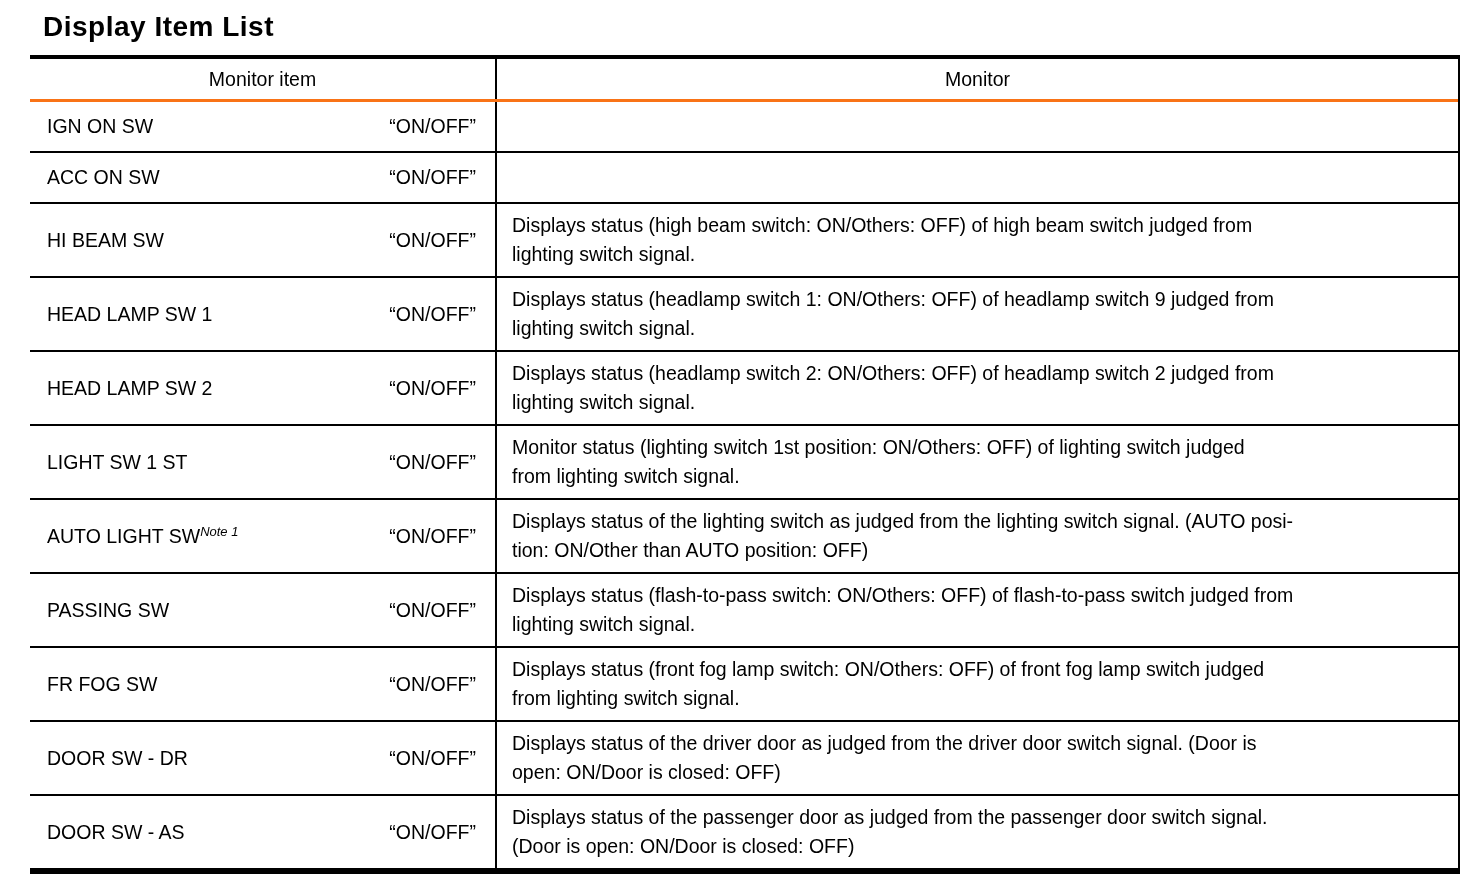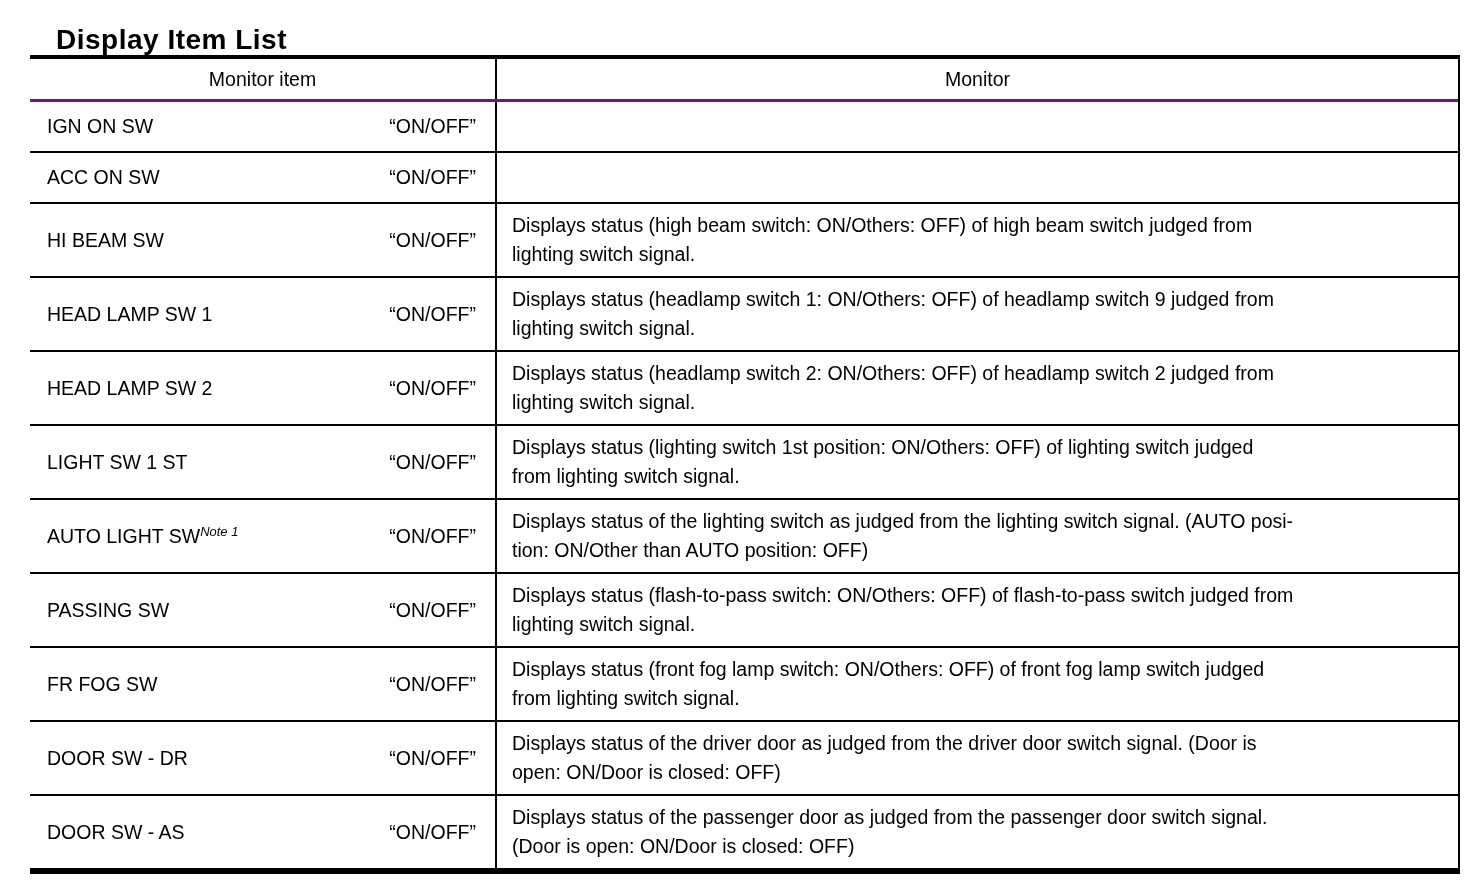--- a/index.html
+++ b/index.html
@@ -10,21 +10,21 @@
     font-family: "Liberation Sans", "DejaVu Sans", sans-serif;
   }
   .page {
     position: relative;
     width: 1472px;
     height: 882px;
     background: #ffffff;
     overflow: hidden;
   }
   .page-title {
-    margin: 16px;
+    margin: 3px;
     position: absolute;
     left: 40px;
     top: 8px;
     font-size: 28px;
     font-weight: bold;
     letter-spacing: 0.5px;
   }
   .monitor-table {
     position: absolute;
     left: 30px;
@@ -38,21 +38,21 @@
   .t-row {
     display: grid;
     grid-template-columns: 467px 1fr;
     border-bottom: 2px solid #000;
     min-height: 49px;
   }
   .t-row:last-child {
     border-bottom: none;
   }
   .t-row.header {
-    border-bottom: 3px solid #701a75;
+    border-bottom: 3px solid #f97316;
     min-height: 40px;
   }
   .cell {
     box-sizing: border-box;
     font-size: 19.5px;
     line-height: 29px;
   }
   .cell-left {
     border-right: 2px solid #000;
     display: flex;
@@ -138,21 +138,21 @@
     </div>
     <div class="cell cell-right">Displays status (headlamp switch 2: ON/Others: OFF) of headlamp switch 2 judged from
 lighting switch signal.</div>
   </div>
 
   <div class="t-row">
     <div class="cell cell-left">
       <span class="item-name"><span>LIGHT SW 1 ST</span></span>
       <span class="item-value">“ON/OFF”</span>
     </div>
-    <div class="cell cell-right">Displays status (lighting switch 1st position: ON/Others: OFF) of lighting switch judged
+    <div class="cell cell-right">Monitor status (lighting switch 1st position: ON/Others: OFF) of lighting switch judged
 from lighting switch signal.</div>
   </div>
 
   <div class="t-row">
     <div class="cell cell-left">
       <span class="item-name"><span>AUTO LIGHT SW</span><sup>Note 1</sup></span>
       <span class="item-value">“ON/OFF”</span>
     </div>
     <div class="cell cell-right">Displays status of the lighting switch as judged from the lighting switch signal. (AUTO posi-
 tion: ON/Other than AUTO position: OFF)</div>

